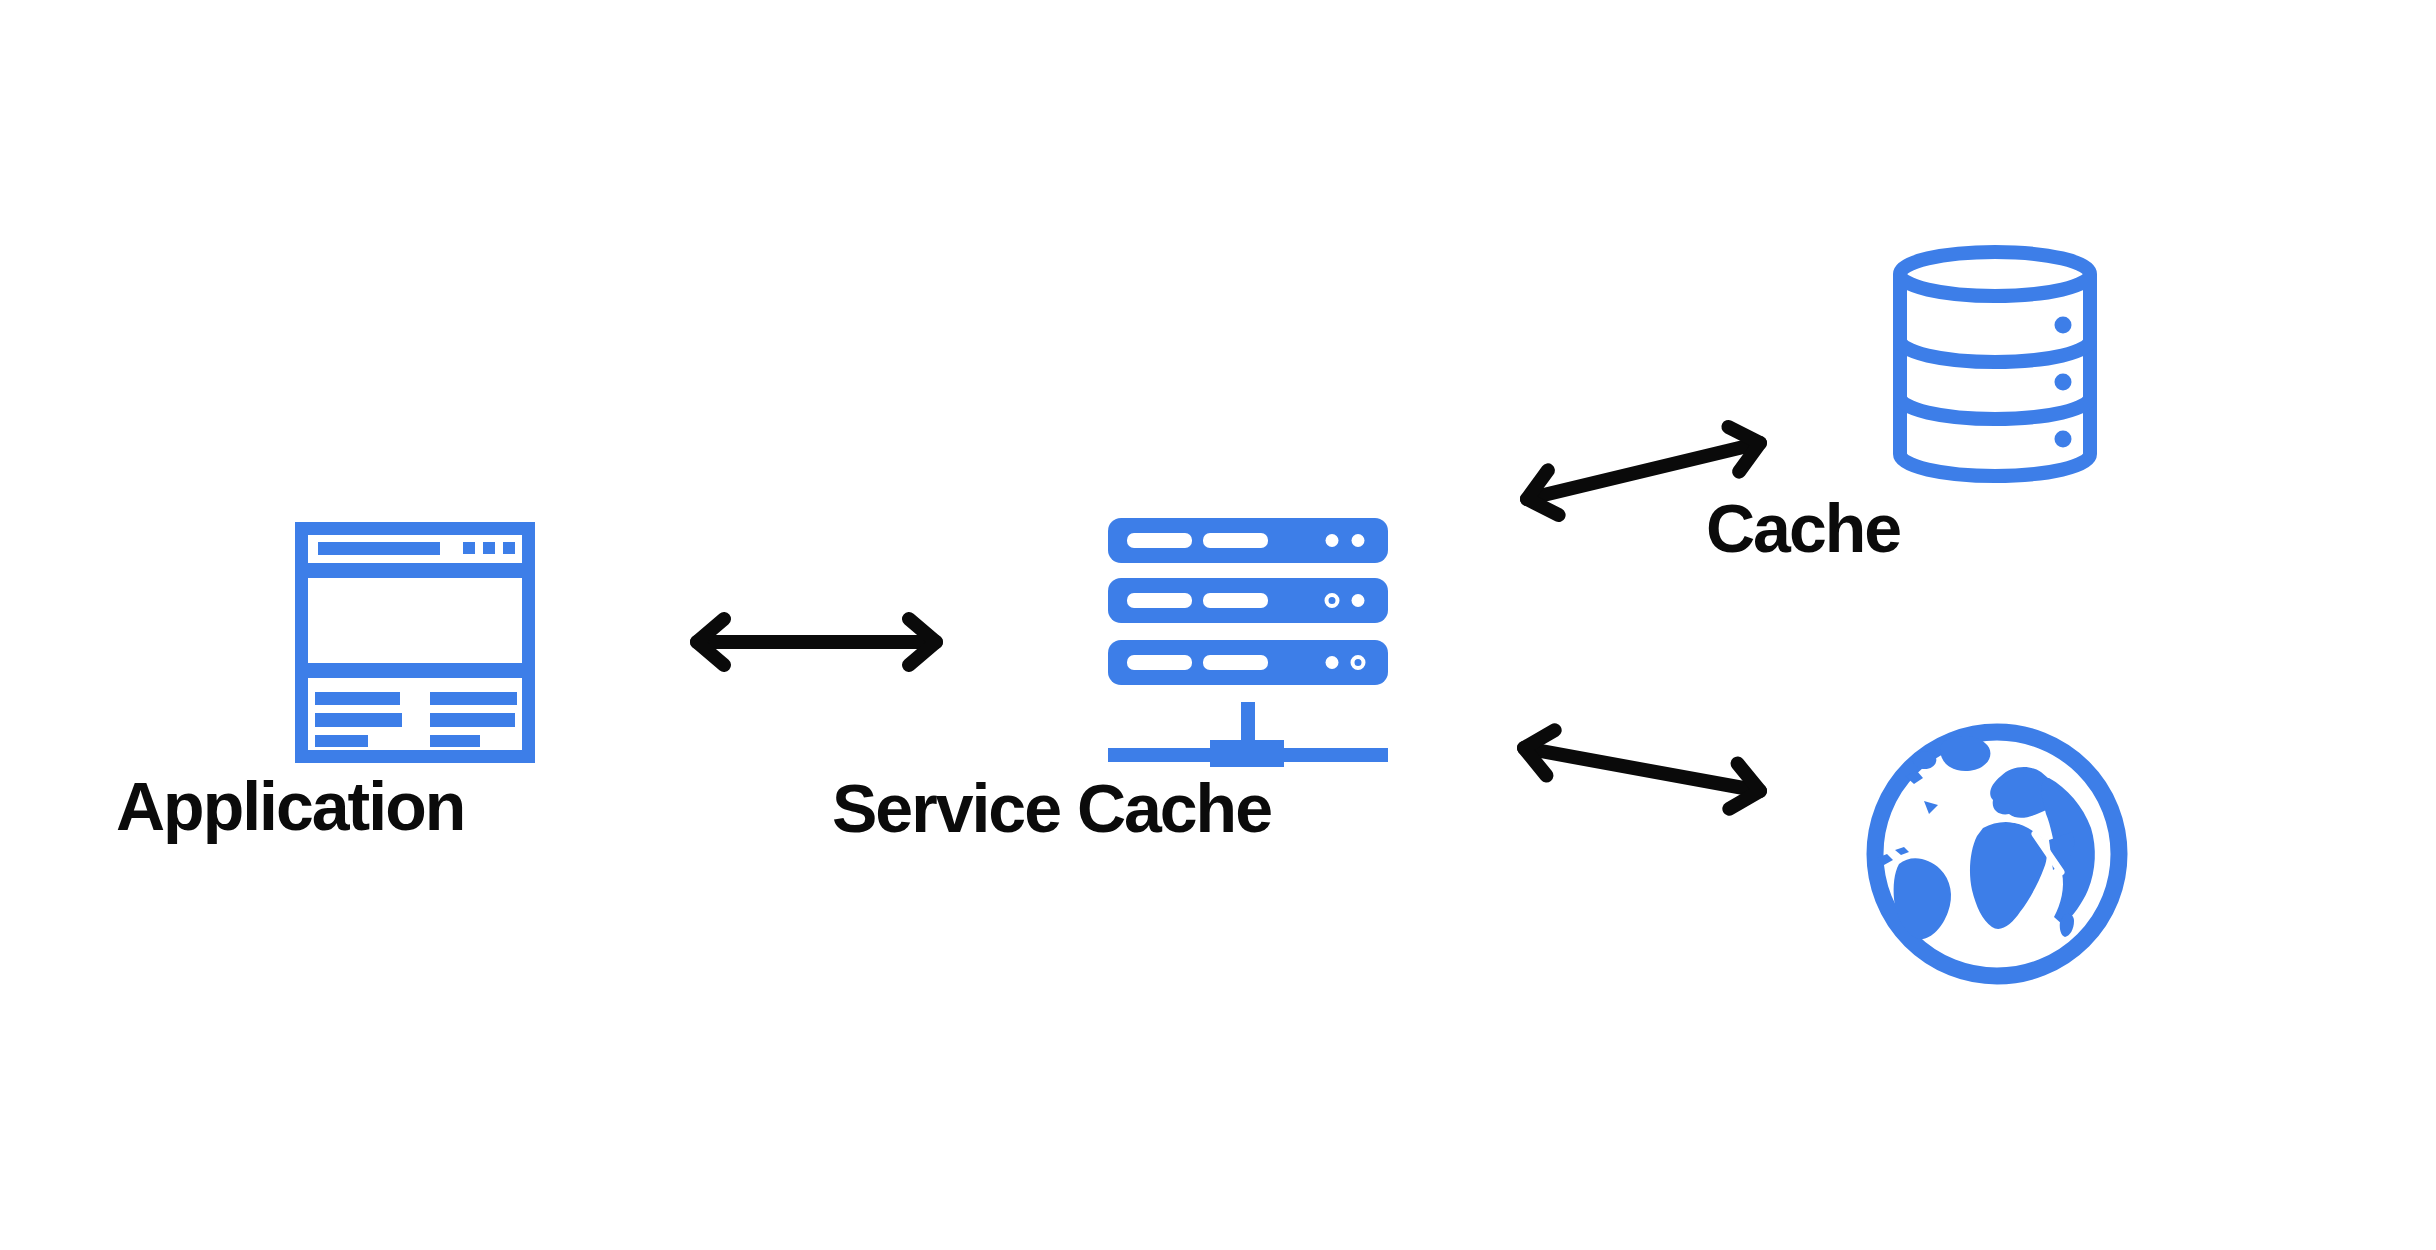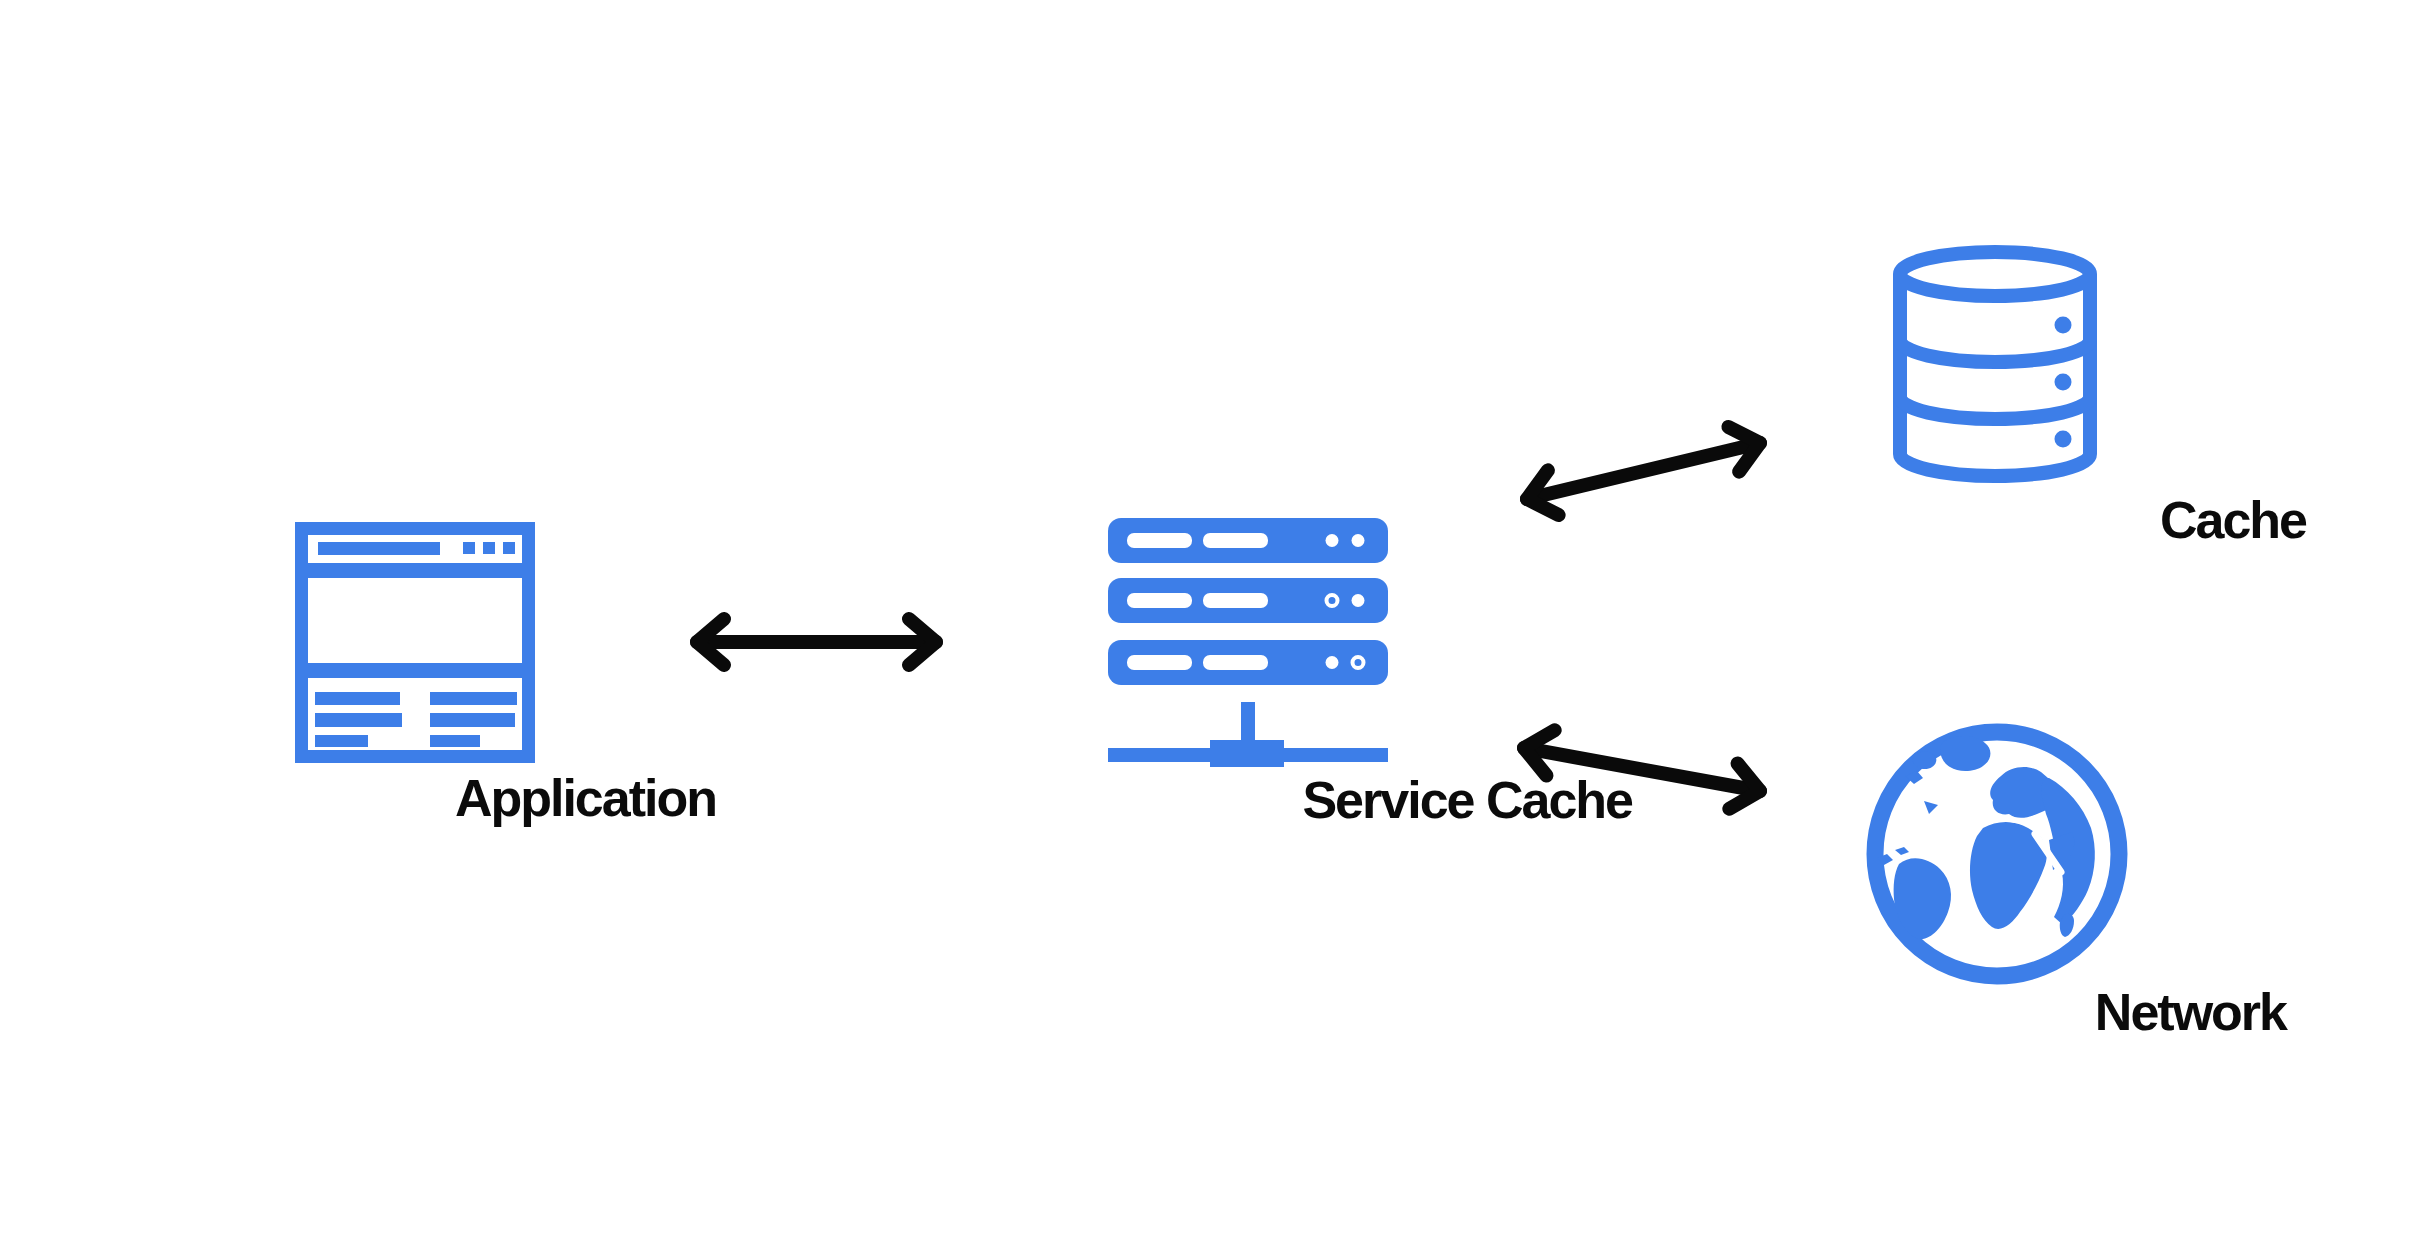--- a/index.html
+++ b/index.html
@@ -13,25 +13,25 @@
     position:relative;
     width:2436px;height:1250px;
     background:var(--bg);
     overflow:hidden;
     font-family:"Liberation Sans", sans-serif;
   }
   .abs{position:absolute;}
   .node-label{
     position:absolute;
     font-weight:bold;
-    font-size:52px;
+    font-size:68px;
     line-height:1;
     letter-spacing:-2px;
     color:var(--label);
-    text-align:right;
+    text-align:left;
     white-space:nowrap;
   }
   svg{display:block;}
 </style>
 </head>
 <body>
 
 <div id="canvas">
 
   <svg class="abs" style="left:0;top:0" width="2436" height="1250" viewBox="0 0 2436 1250">
@@ -137,15 +137,14 @@
         <path d="M12,136 L22,132 L28,138 L19,143 Z"></path>
         <path d="M30,128 L39,125 L44,130 L36,133 Z"></path>
 
         <path d="M199,193 C204,190 209,193 209,199 C209,207 205,214 200,215 C196,214 194,207 195,200 Z"></path>
       </g>
 
       <path d="M170,112 L196,150" stroke="#fff" stroke-width="7" stroke-linecap="round" fill="none"></path>
       <path d="M138,96 L168,102" stroke="#fff" stroke-width="5" stroke-linecap="round" fill="none"></path>
     </svg>
   </div>
-  <div class="node-label" style="left:1686px;top:986px;width:600px">Network</div>
 
 </div>
 
 </body></html>

